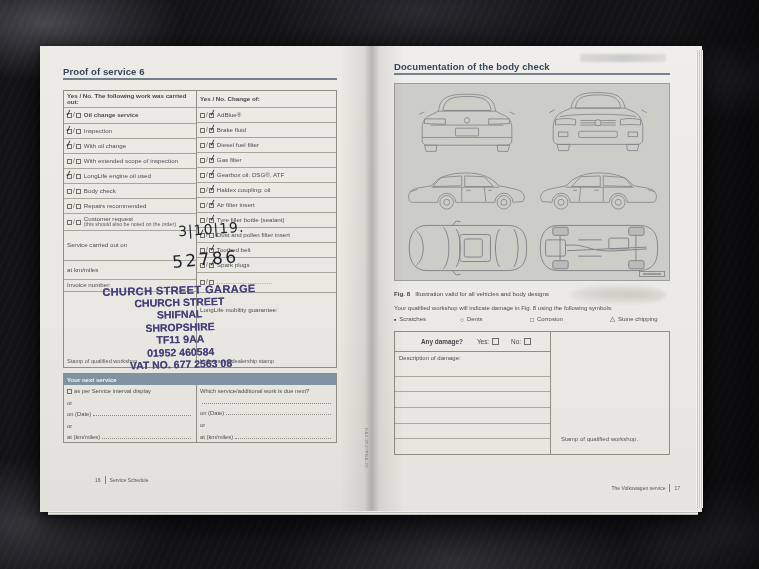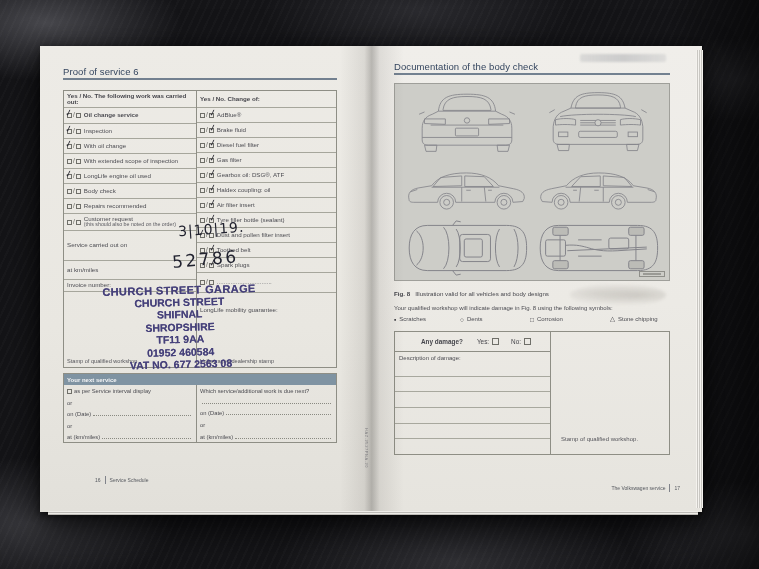--- a/index.html
+++ b/index.html
@@ -31,21 +31,21 @@
     background:linear-gradient(180deg,#f0eeea 0%,#ecEAe5 55%,#e6e4de 100%);
     background:linear-gradient(180deg,#f0eeea 0%,#eceae5 55%,#e6e4de 100%);}
   .gutter{position:absolute;left:300px;top:0;width:64px;height:466px;z-index:5;pointer-events:none;
     background:linear-gradient(90deg, transparent 0%, rgba(60,55,50,.10) 38%, rgba(40,38,34,.28) 50%, rgba(60,55,50,.10) 62%, transparent 100%);}
   .edge-stack{position:absolute;right:-1px;top:4px;width:7px;height:458px;z-index:6;
     background:repeating-linear-gradient(90deg,#f4f2ee 0 1px,#c9c7c2 1px 2px);}
   .edge-bottom{position:absolute;left:8px;bottom:-3px;width:650px;height:4px;z-index:6;
     background:repeating-linear-gradient(180deg,#efede9 0 1px,#bdbbb6 1px 2px);}
 
   
-  .pg-title{position:absolute;font-size:9.5px;font-weight:normal;color:#34455e;letter-spacing:.1px;}
+  .pg-title{position:absolute;font-size:9.5px;font-weight:bold;color:#34455e;letter-spacing:.1px;}
   .rule{position:absolute;height:2px;background:#5d6d80;opacity:.85;}
   .t{font-size:6.2px;color:#4c4c52;line-height:1.15;}
 
   
   .svc-table{position:absolute;left:23px;top:44px;width:274px;height:278px;
     border:1px solid #8e8e85;display:flex;}
   .col{display:flex;flex-direction:column;}
   .colL{width:133px;border-right:1px solid #8e8e85;}
   .colR{flex:1;}
   .row{display:flex;align-items:center;padding:0 3px;border-bottom:1px solid #a6a69c;

